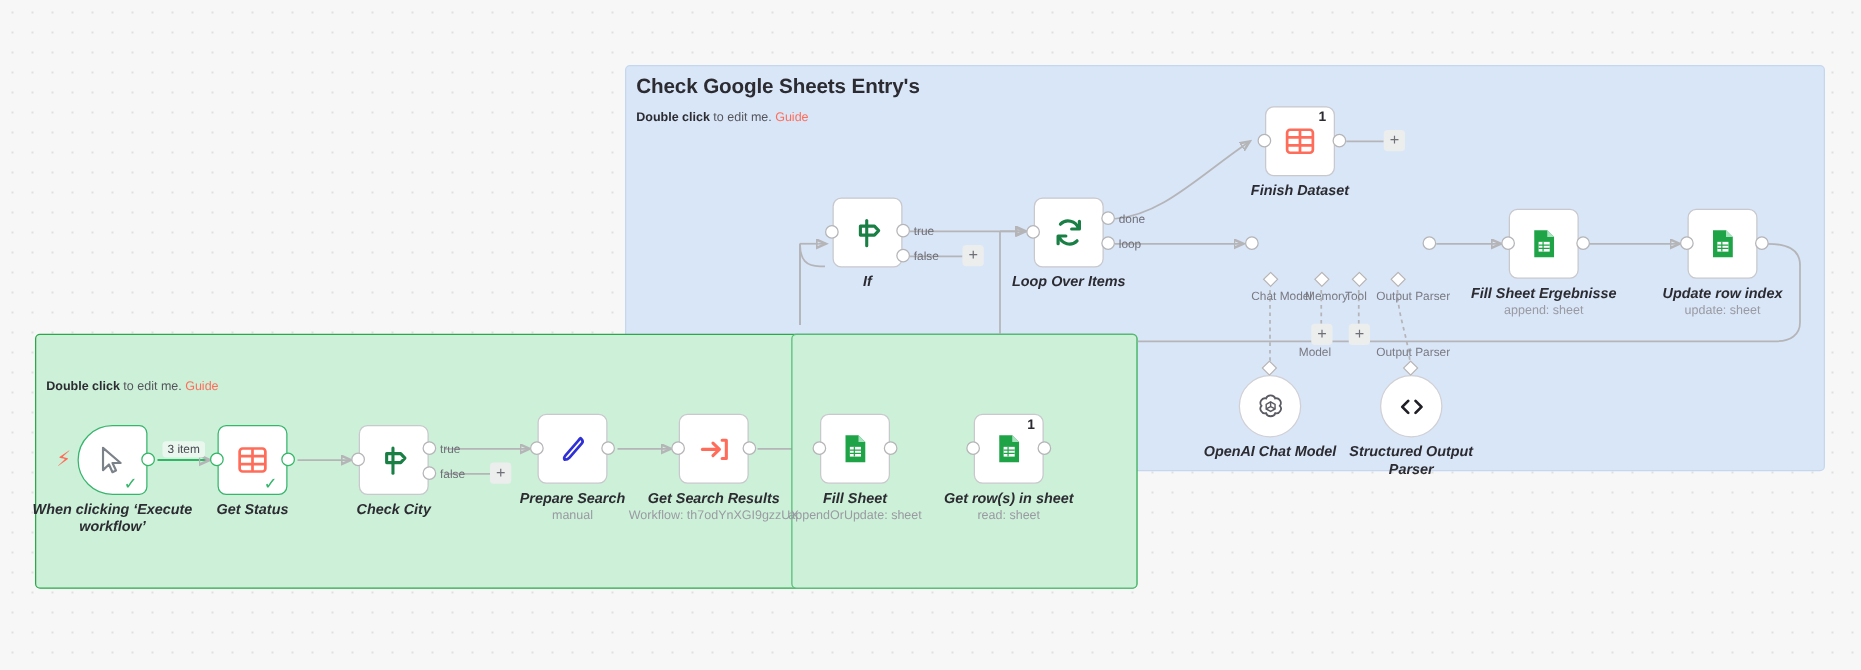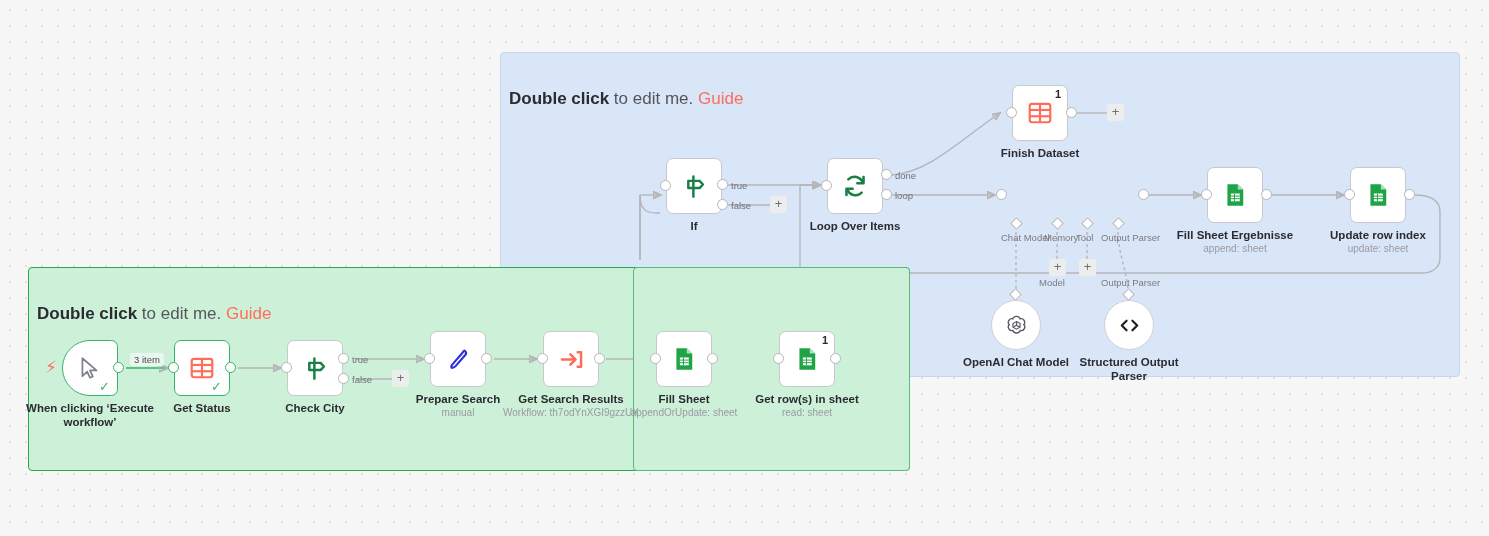--- a/index.html
+++ b/index.html
@@ -15,21 +15,21 @@
     -webkit-font-smoothing:antialiased;
   }
   #canvas{position:absolute;inset:0;}
 
   
   .sticky{position:absolute;border-radius:4px;}
   .sticky .s-title{
     font-size:16.5px;font-weight:bold;color:#2b2b31;letter-spacing:-0.1px;
   }
   .sticky .s-sub{
-    font-size:17px;color:#55555c;margin-top:5px;
+    font-size:10px;color:#55555c;margin-top:5px;
   }
   .sticky .s-sub b{font-weight:bold;color:#2b2b31;}
   .sticky .s-sub .guide{color:#ff6d5a;}
 
   #note-blue{
     left:500px;top:52px;width:958px;height:323px;
     background:#d9e6f7;border:1px solid #c5d7ee;
   }
   #note-blue .s-title{position:absolute;left:8px;top:7px;}
   #note-blue .s-sub{position:absolute;left:8px;top:31px;}
@@ -70,20 +70,21 @@
     justify-content:flex-start;padding-left:12px;
   }
   .nbox.circle{
     width:50px;height:50px;border-radius:50%;border-color:#d0d0d5;
   }
   .nlabel{
     position:absolute;left:50%;transform:translateX(-50%);
     top:62px;width:150px;text-align:center;
     font-size:11.5px;font-weight:bold;color:#2b2b31;line-height:13.5px;
     white-space:pre-line;
+    font-style:italic;
   }
   .nsub{
     position:absolute;left:50%;transform:translateX(-50%);
     top:76px;width:190px;text-align:center;
     font-size:10px;color:#9a9aa2;line-height:12px;white-space:nowrap;
   }
 
   
   .runcount{
     position:absolute;right:6px;top:2px;font-size:11px;font-weight:bold;color:#2b2b31;
@@ -128,20 +129,21 @@
 
   
   .ico{display:block;}
 </style>
 </head>
 <body>
 
 <div id="canvas">
 
   <div class="sticky" id="note-blue">
+    <div class="s-title">Check Google Sheets Entry's</div>
     <div class="s-sub"><b>Double click</b><span> to edit me. </span><span class="guide">Guide</span></div>
   </div>
 
   <div class="sticky" id="note-green">
     <div class="s-sub"><b>Double click</b><span> to edit me. </span><span class="guide">Guide</span></div>
   </div>
 
   <div class="sticky" id="note-green-inner"></div>
 
   <svg class="links">

